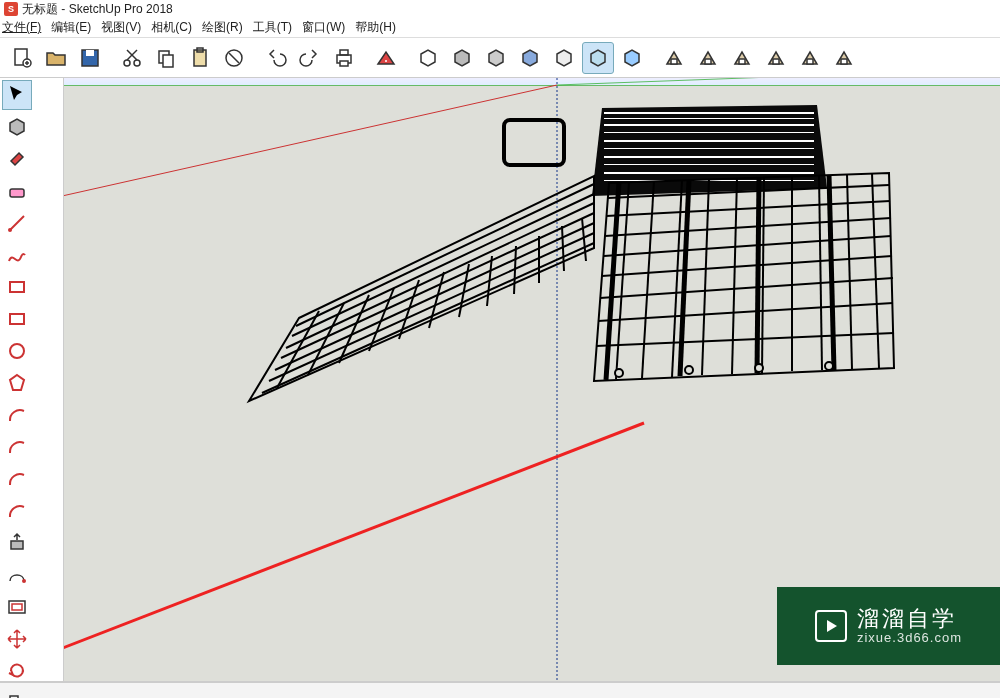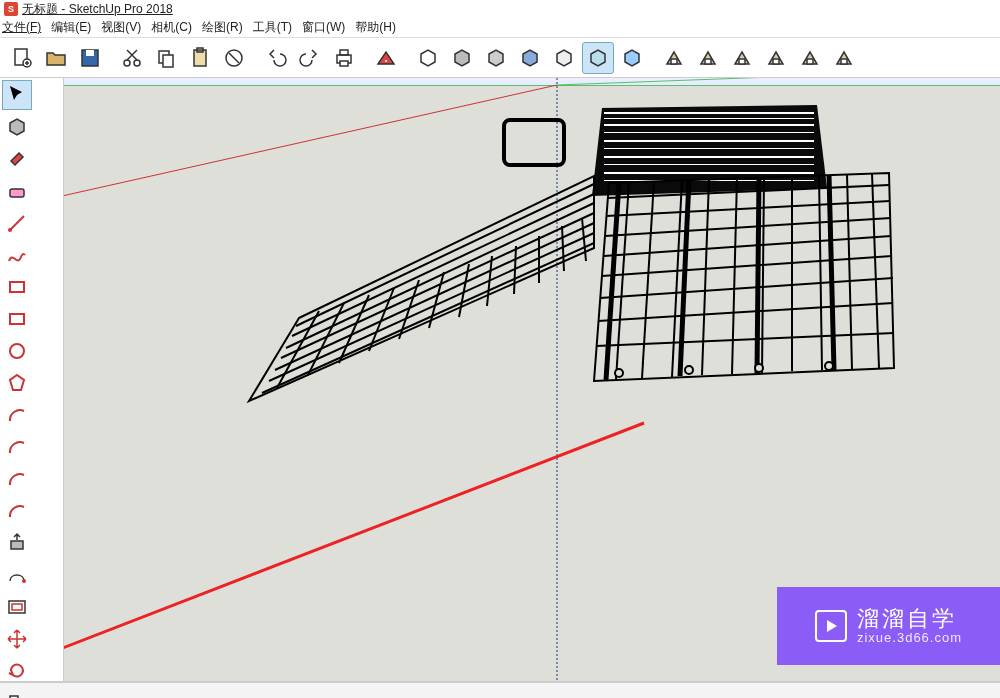--- a/index.html
+++ b/index.html
@@ -1,41 +1,41 @@
 <!DOCTYPE html>
 <html><head>
 <meta charset="utf-8">
 <style>
 * { margin: 0; padding: 0; box-sizing: border-box; }
 body { width: 1000px; height: 698px; font-family: "Microsoft YaHei", Tahoma, sans-serif; font-size: 12px; background: #fff; overflow: hidden; position: relative; }
 
 .titlebar { height: 18px; display: flex; align-items: center; padding: 2px 4px; background: #fff; }
 .titlebar .app-icon { width: 14px; height: 14px; background: #d43; border-radius: 2px; margin-right: 4px; display:flex; align-items:center; justify-content:center; color:#fff; font-size:9px; font-weight:bold;}
-.titlebar .title { font-size: 12px; color: #222; text-decoration: underline; }
+.titlebar .title { font-size: 12px; color: #222; }
 
 .menubar { height: 20px; display: flex; align-items: center; padding: 0 2px; background: #fff; border-bottom: 1px solid #ddd; }
 .menubar .menu-item { padding: 1px 5px; font-size: 12px; color: #222; cursor: default; }
 .menubar .menu-item-first { padding-left:0;text-decoration:underline; }
 
 .main-toolbar { height: 40px; display: flex; align-items: center; padding: 2px 6px; gap: 2px; border-bottom: 1px solid #ccc; background:#fff; }
 .tb-btn { width: 32px; height: 32px; display: flex; align-items: center; justify-content: center; border: 1px solid transparent; border-radius:3px; }
 .tb-btn.active { background: #cce4f7; border-color:#7ab; }
 .tb-sep { width: 6px; }
 
 .workspace { display: flex; height: calc(698px - 18px - 20px - 40px - 16px); border-bottom:1px solid #ccc; }
 .left-toolbar { width: 64px; background: #fff; border-right: 1px solid #ccc; display: flex; flex-wrap: wrap; align-content: flex-start; padding: 2px 0; }
 .left-toolbar .lt-btn { width: 30px; height: 30px; display: flex; align-items: center; justify-content: center; margin:0 0 2px 2px; border:1px solid transparent; }
 .left-toolbar .lt-btn.sel { background:#cce4f7; border-color:#7ab; }
 
 .viewport { flex: 1; position: relative; background: #dedfd9; overflow:hidden; }
 .sky { position:absolute; top:0; left:0; right:0; height:8px; background:linear-gradient(#eef,#def);}
 .horizon { position:absolute; top:7px; left:0; right:0; height:1px; background:#6b6;}
 .ground { position:absolute; top:8px; left:0; right:0; bottom:0; background:#dedfd9;}
 
-.watermark { position:absolute; right:0; bottom:16px; width:223px; height:78px; background:#8b5cf6; color:#fff; display:flex; align-items:center; justify-content:center; gap:10px; padding:0 14px; }
+.watermark { position:absolute; right:0; bottom:16px; width:223px; height:78px; background:#14532d; color:#fff; display:flex; align-items:center; justify-content:center; gap:10px; padding:0 14px; }
 .watermark .play-icon { width:32px; height:32px; border:2px solid #fff; border-radius:4px; display:flex; align-items:center; justify-content:center;}
 .watermark .play-icon::before { content:""; border-left:10px solid #fff; border-top:6px solid transparent; border-bottom:6px solid transparent; margin-left:2px;}
 .watermark .wm-text { display:flex; flex-direction:column; line-height:1.1;}
 .watermark .wm-top { font-size:22px; letter-spacing:3px;}
 .watermark .wm-bot { font-size:13px; letter-spacing:1px; opacity:.85;}
 
 .statusbar { height:16px; background:#f4f4f4; border-top:1px solid #ccc; font-size:11px; color:#888; padding:0 4px; display:flex; align-items:center;}
 
 svg { display:block; }
 </style>

